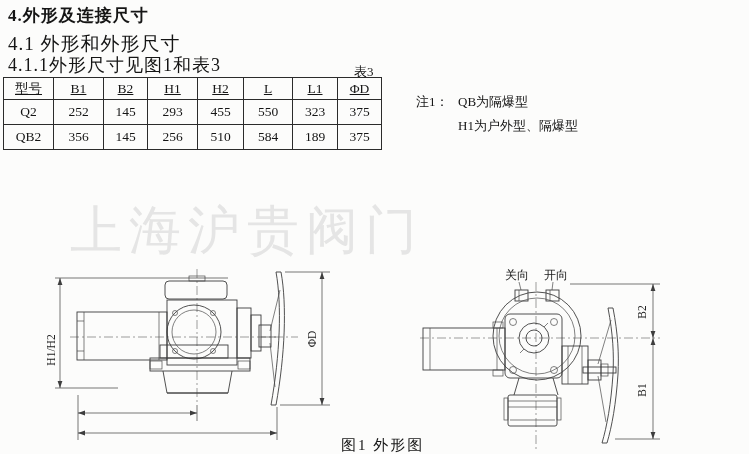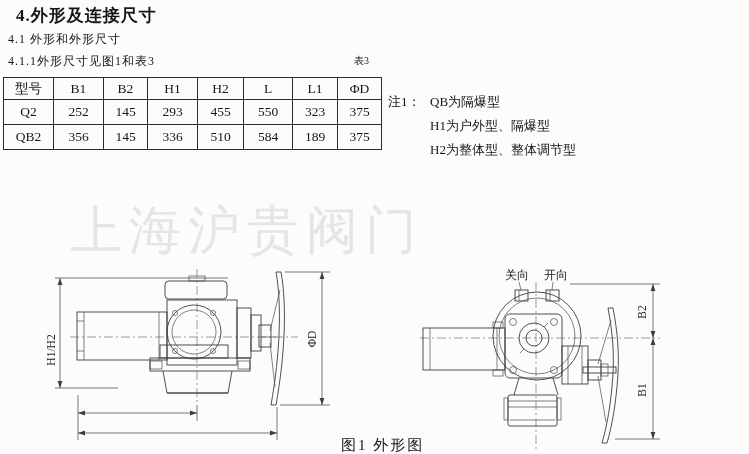--- a/index.html
+++ b/index.html
@@ -3,36 +3,36 @@
 <meta charset="utf-8">
 <style>
   html,body{margin:0;padding:0;}
   body{
     width:749px;height:454px;position:relative;overflow:hidden;
     background:#fcfcfb;
     font-family:"Liberation Serif","DejaVu Serif",serif;
     color:#151515;
   }
   .abs{position:absolute;}
-  .doc-title{left:16px;top:4px;font-size:17px;font-weight:bold;letter-spacing:1px;}
-  .sub1{left:8px;top:31px;font-size:12px;letter-spacing:1px;}
-  .sub2{left:8px;top:53px;font-size:12px;letter-spacing:1px;}
-  .tbl-label{left:354px;top:54px;font-size:10px;}
+  .doc-title{left:8px;top:4px;font-size:17px;font-weight:bold;letter-spacing:1px;}
+  .sub1{left:8px;top:31px;font-size:19px;letter-spacing:1px;}
+  .sub2{left:8px;top:53px;font-size:18px;letter-spacing:1px;}
+  .tbl-label{left:354px;top:63px;font-size:13px;}
   table.dim{
     left:3px;top:77px;position:absolute;border-collapse:collapse;
     font-size:13.5px;table-layout:fixed;
   }
   table.dim th,table.dim td{
     border:1.4px solid #2b2b2b;text-align:center;padding:0;
     font-weight:normal;height:24px;overflow:hidden;white-space:nowrap;
   }
-  table.dim thead th{height:21px;}
+  table.dim thead th{height:21px;text-decoration:underline;}
   .c0{width:49px}.c1{width:49px}.c2{width:43px}.c3{width:49px}
   .c4{width:45px}.c5{width:48px}.c6{width:44px}.c7{width:43px}
-  .notes{left:388px;top:90px;font-size:13px;line-height:24px;}
+  .notes{left:416px;top:90px;font-size:13px;line-height:24px;}
   .notes .note-row{white-space:nowrap;}
   .notes .note-label{display:inline-block;width:42px;}
   .notes .note-indent{margin-left:42px;}
   .watermark{
     left:70px;top:196px;font-size:52px;letter-spacing:7px;white-space:nowrap;
     color:rgba(150,150,150,0.22);font-weight:normal;pointer-events:none;
   }
   .fig-caption{left:341px;top:436px;font-size:15px;letter-spacing:2px;}
   svg{position:absolute;overflow:visible;}
   .ln{stroke:#3d3d3d;stroke-width:0.9;fill:none;}
@@ -72,35 +72,34 @@
       <td>293</td>
       <td>455</td>
       <td>550</td>
       <td>323</td>
       <td>375</td>
     </tr>
     <tr>
       <td>QB2</td>
       <td>356</td>
       <td>145</td>
-      <td>336</td>
+      <td>256</td>
       <td>510</td>
       <td>584</td>
       <td>189</td>
       <td>375</td>
     </tr>
   </tbody>
 </table>
 
 <div class="abs notes">
   <div class="note-row">
     <span class="note-label">注1：</span><span>QB为隔爆型</span>
   </div>
   <div class="note-row note-indent">H1为户外型、隔爆型</div>
-  <div class="note-row note-indent">H2为整体型、整体调节型</div>
 </div>
 
 <div class="abs watermark">上海沪贵阀门</div>
 
 <svg style="left:30px;top:255px;" width="340" height="199" viewBox="0 0 340 199">
 
   <g>
     <line class="cl" x1="40" y1="82" x2="268" y2="82"></line>
     <line class="cl" x1="167" y1="14" x2="167" y2="150"></line>
   </g>

